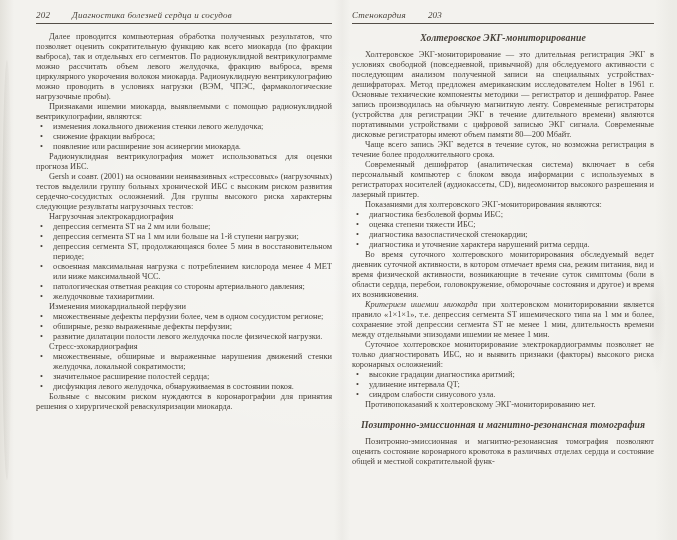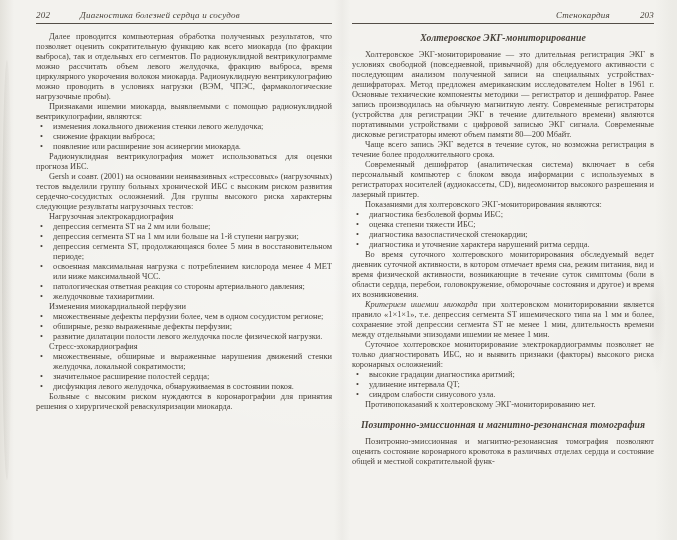--- a/index.html
+++ b/index.html
@@ -32,24 +32,24 @@
   .artifact.a2{left:2px;top:60px;width:10px;height:420px;
     background:linear-gradient(90deg, rgba(110,105,95,.12), rgba(0,0,0,0));}
 
   .page{position:absolute;top:10px;}
   .page.left{left:36px;width:296px;}
   .page.right{left:352px;width:302px;}
 
   .running-head{
     display:flex;align-items:baseline;
     font-style:italic;font-size:9px;letter-spacing:.2px;
-    padding-bottom:3px;margin-bottom:8px;gap:8px;
+    padding-bottom:3px;margin-bottom:8px;
   }
   .page.left .running-head{border-bottom:1.6px solid var(--rule);}
-  .page.right .running-head{border-bottom:1.1px solid var(--rule);justify-content:flex-end;}
+  .page.right .running-head{border-bottom:1.1px solid var(--rule);}
   .pagenum{font-style:italic;}
   .page.left .pagenum{margin-right:22px;}
   .page.right .pagenum{margin-left:22px;}
 
   .body-text{
     font-size:8.4px;line-height:10px;text-align:justify;
     hyphens:auto;-webkit-hyphens:auto;
   }
   .body-text .p{text-indent:13px;margin:0;}
   .body-text .subhead{text-indent:13px;margin:0;}

